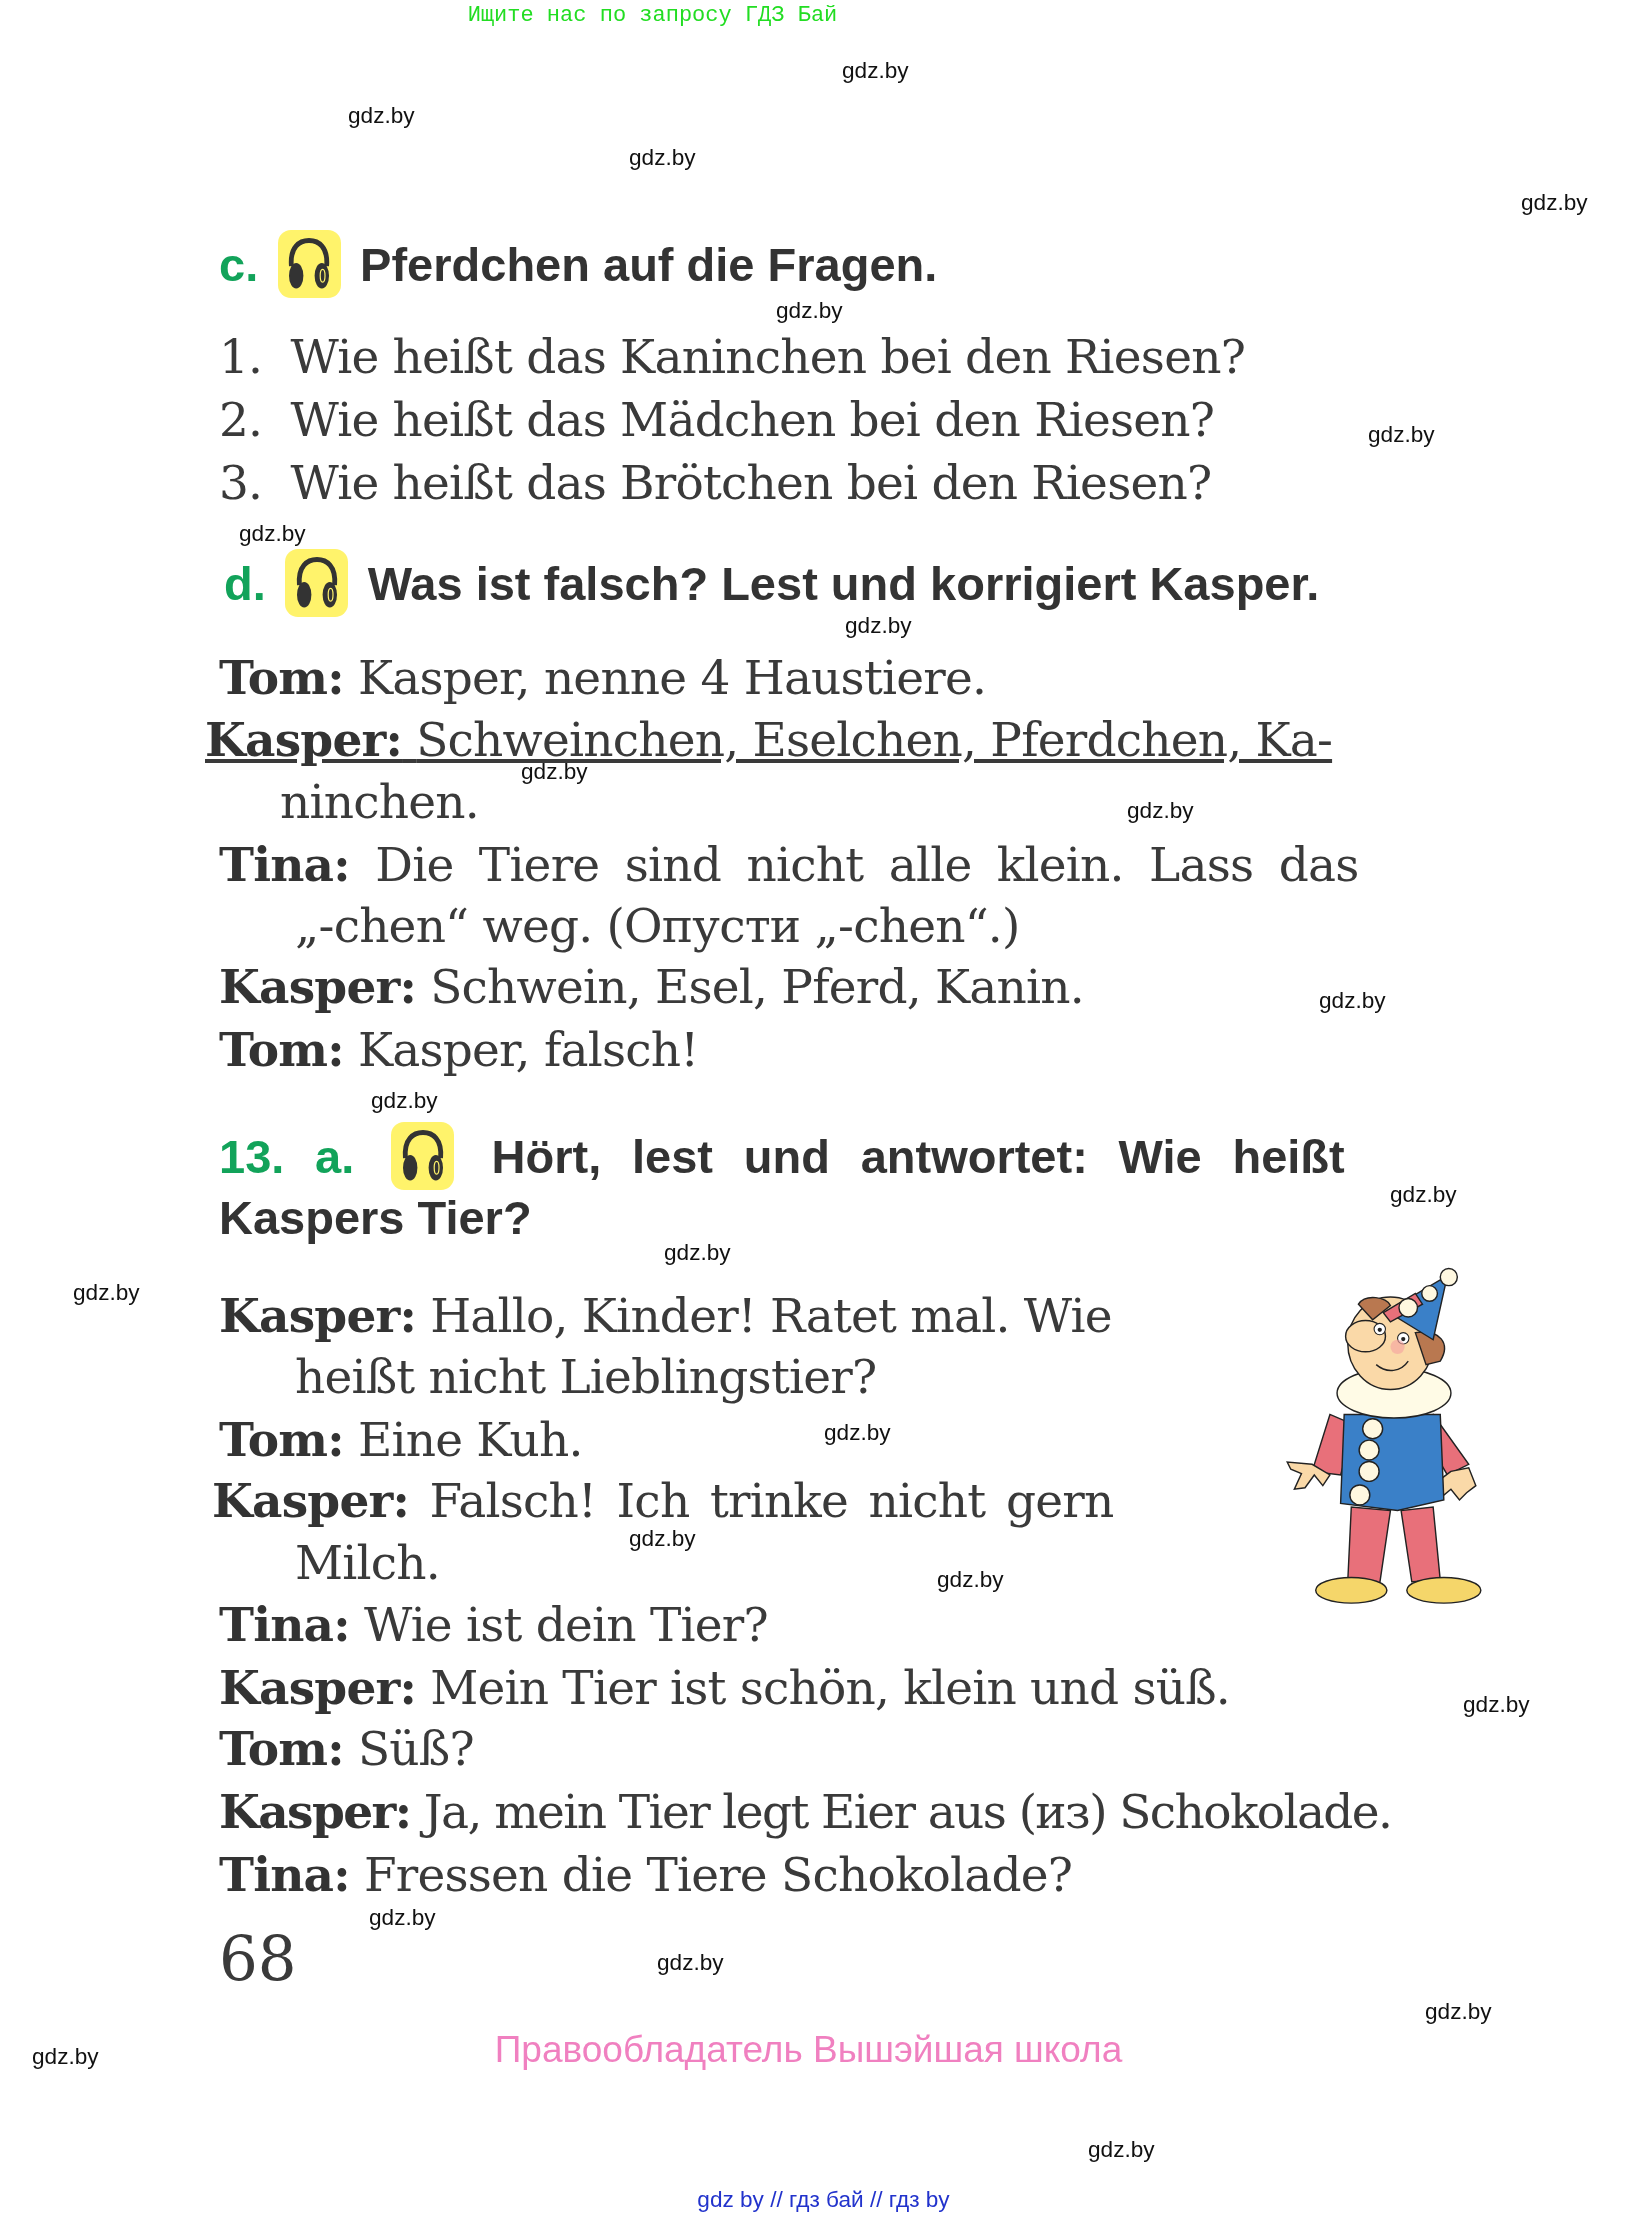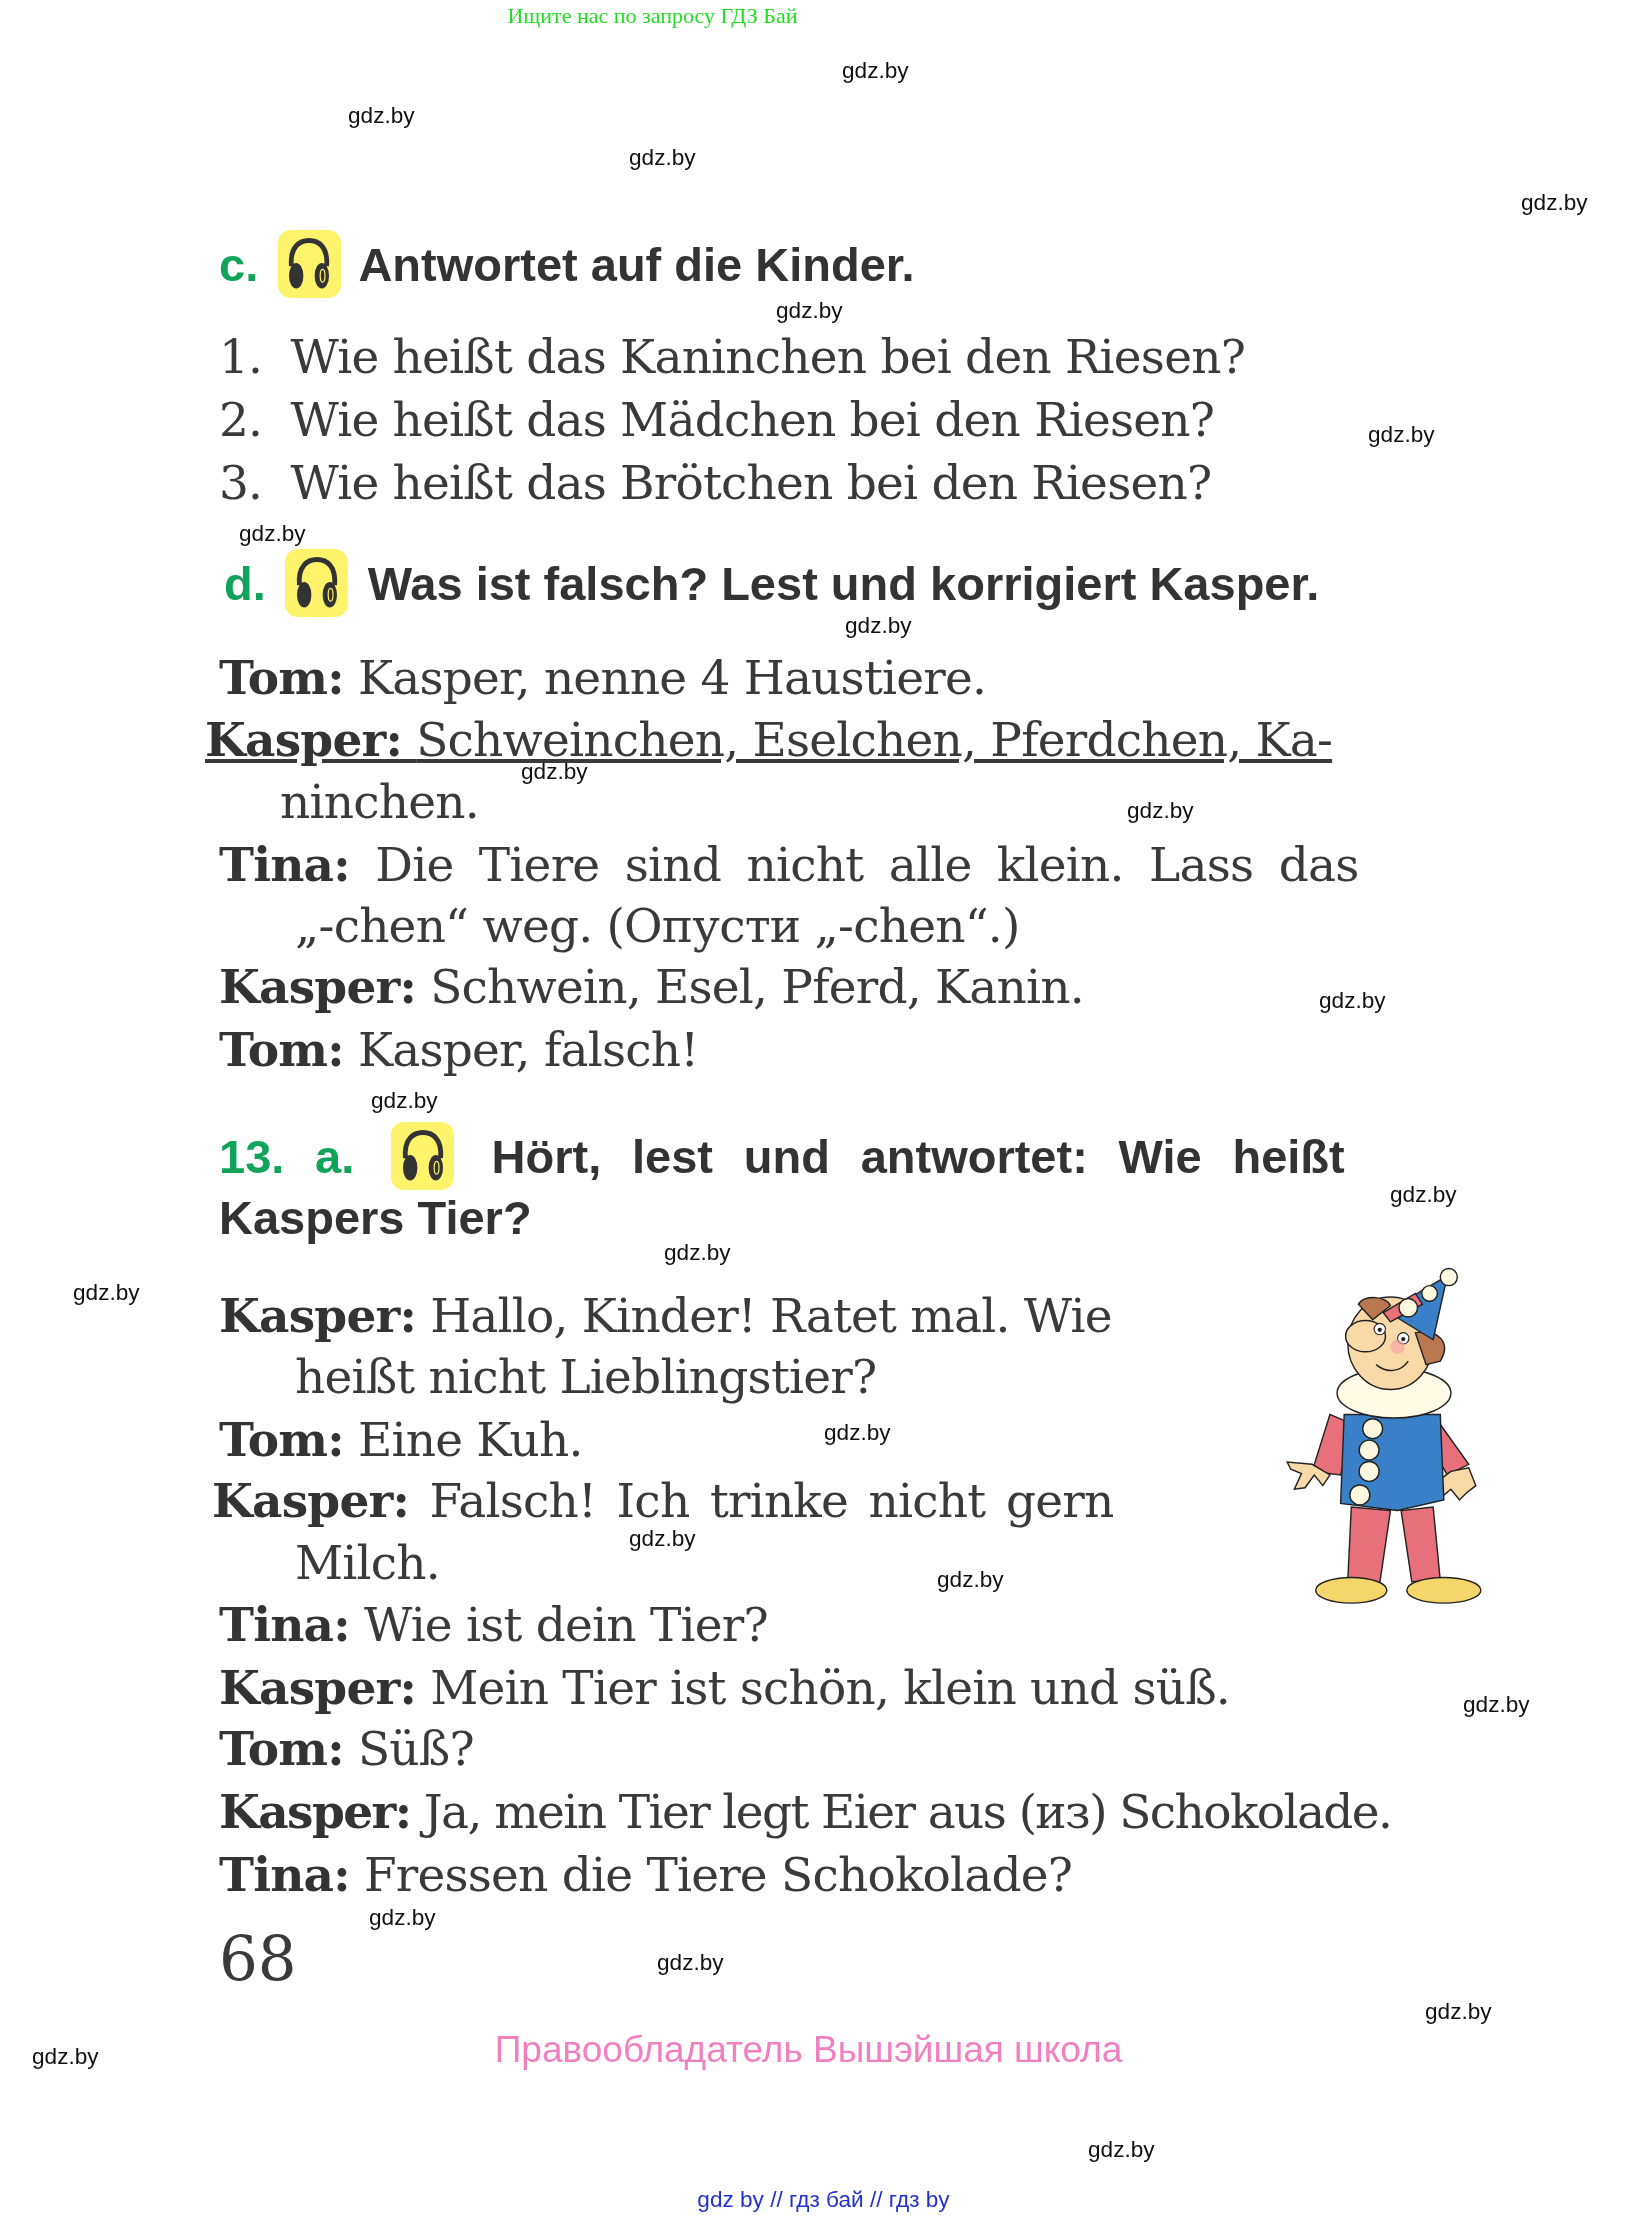--- a/index.html
+++ b/index.html
@@ -3,21 +3,21 @@
 <meta charset="utf-8">
 <style>
   html, body { margin: 0; padding: 0; background: #ffffff; }
   body {
     width: 1647px; height: 2216px; position: relative; overflow: hidden;
     font-family: "DejaVu Serif", serif; color: #3a3a3a;
   }
   .abs { position: absolute; white-space: nowrap; }
 
   .top-banner { left: 0; width: 1305px; top: 3.2px; text-align: center;
-    font-family: Liberation Serif, serif; font-size: 22px; color: #22dd22; }
+    font-family: Liberation Mono, monospace; font-size: 22px; color: #22dd22; }
 
   .wm { font-family: "Liberation Sans", sans-serif; font-size: 22.6px; color: #111; }
 
   .heading { font-family: "Liberation Sans", sans-serif; font-weight: bold; font-size: 47px; color: #333; }
   .heading .label { color: #12a35a; }
   .audio-badge { display: inline-block; width: 63px; height: 68px; background: #fff36b; border-radius: 13px;
     vertical-align: middle; position: relative; margin: 0 6.4px 0 6.4px; top: -4.8px; }
   .audio-badge svg { position: absolute; left: 7.3px; top: 6.4px; }
 
   .serif-line { font-family: "DejaVu Serif", serif; font-size: 47px; color: #3a3a3a; letter-spacing: -0.8px; }
@@ -66,21 +66,21 @@
 <div class="abs heading" style="left:219px;top:235px;">
   <span class="label">c.</span>
   <span class="audio-badge">
     <svg width="48" height="55" viewBox="0 0 60 68">
       <path d="M8 36 C6 12 18 4 30 4 C42 4 54 12 52 36" fill="none" stroke="#333" stroke-width="6"></path>
       <ellipse cx="14" cy="48" rx="9" ry="16" fill="#333"></ellipse>
       <ellipse cx="46" cy="48" rx="9" ry="16" fill="#333"></ellipse>
       <ellipse cx="47" cy="48" rx="3" ry="8" fill="none" stroke="#fff36b" stroke-width="1.5"></ellipse>
     </svg>
   </span>
-  <span>Antwortet auf die Kinder.</span>
+  <span>Pferdchen auf die Fragen.</span>
 </div>
 
 <div class="abs serif-line" style="left:219px;top:329px;">
   <span>1.</span>&nbsp;
   <span>Wie heißt das Kaninchen bei den Riesen?</span>
 </div>
 <div class="abs serif-line" style="left:219px;top:392px;">
   <span>2.</span>&nbsp;
   <span>Wie heißt das Mädchen bei den Riesen?</span>
 </div>

